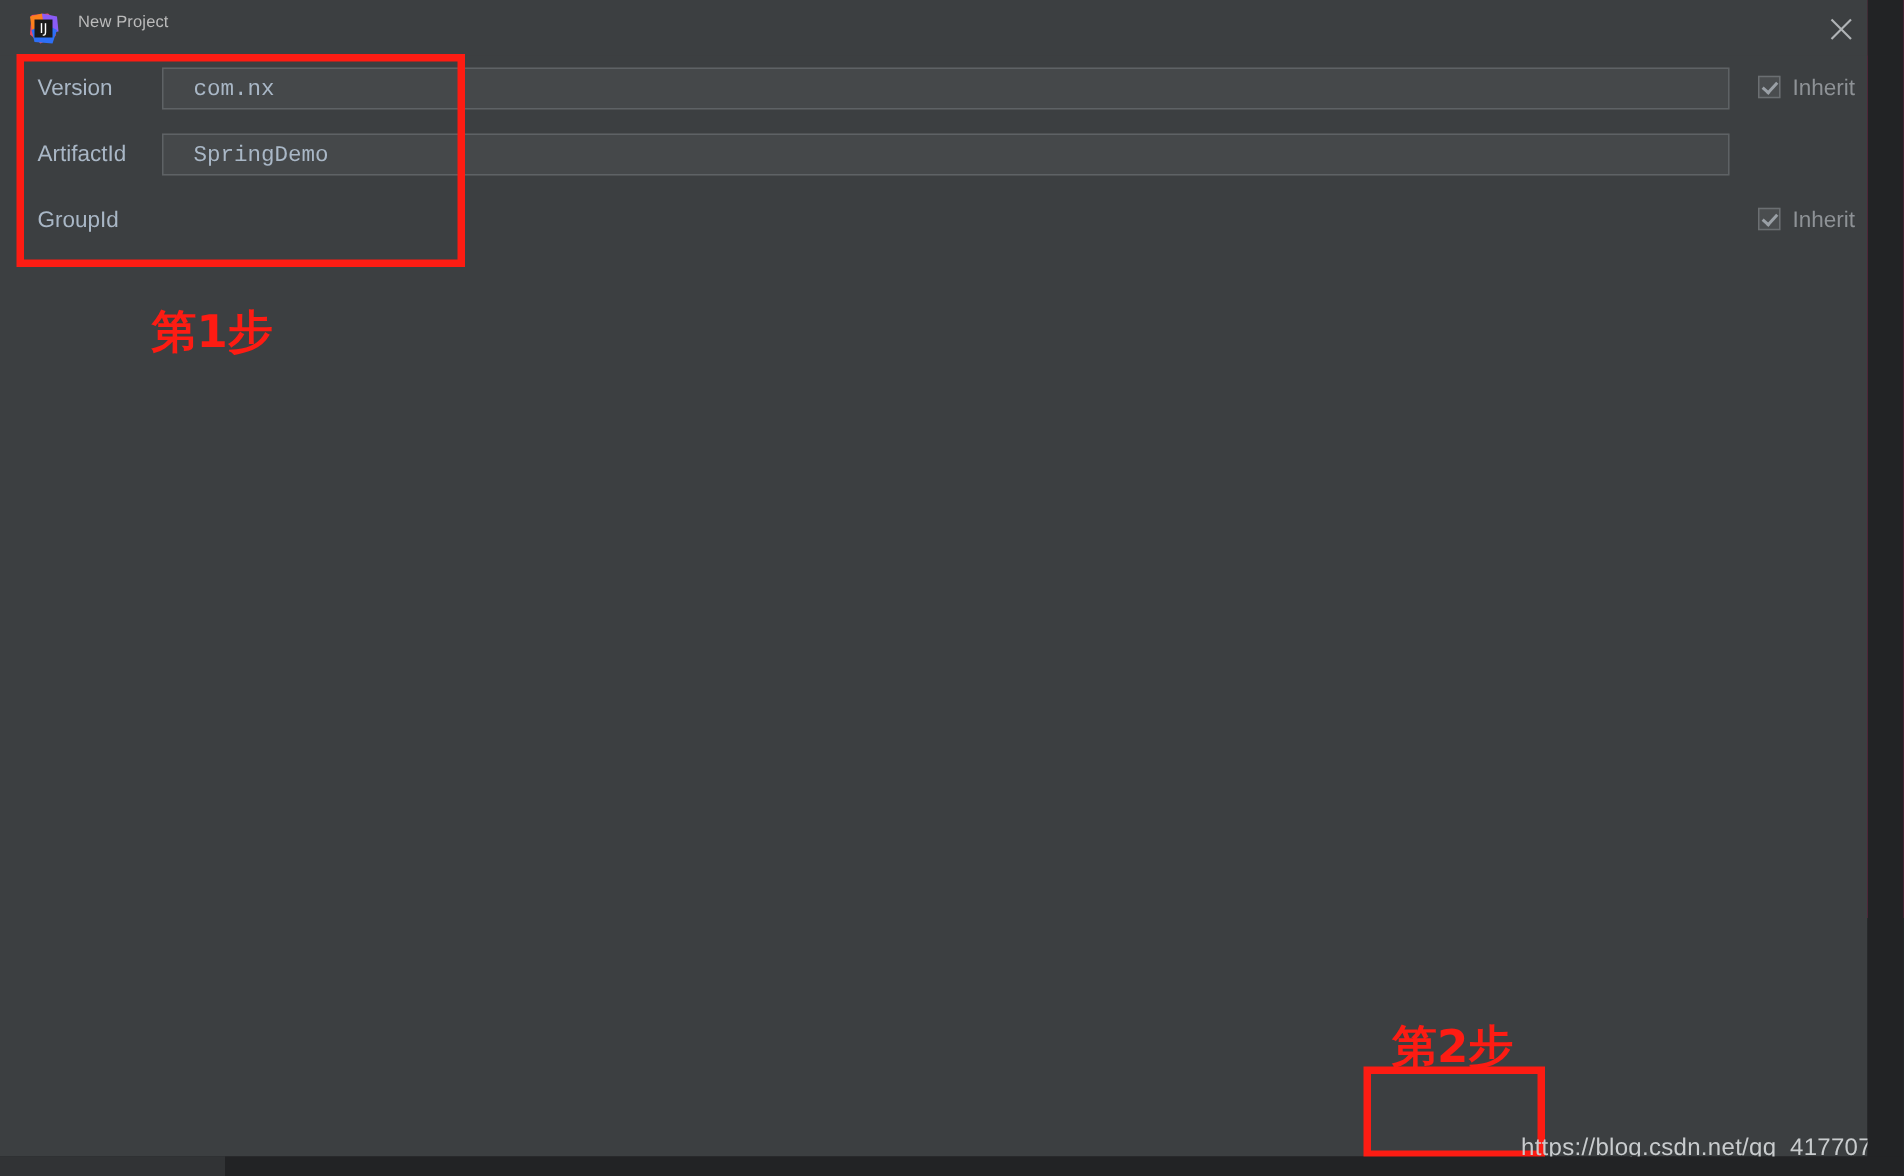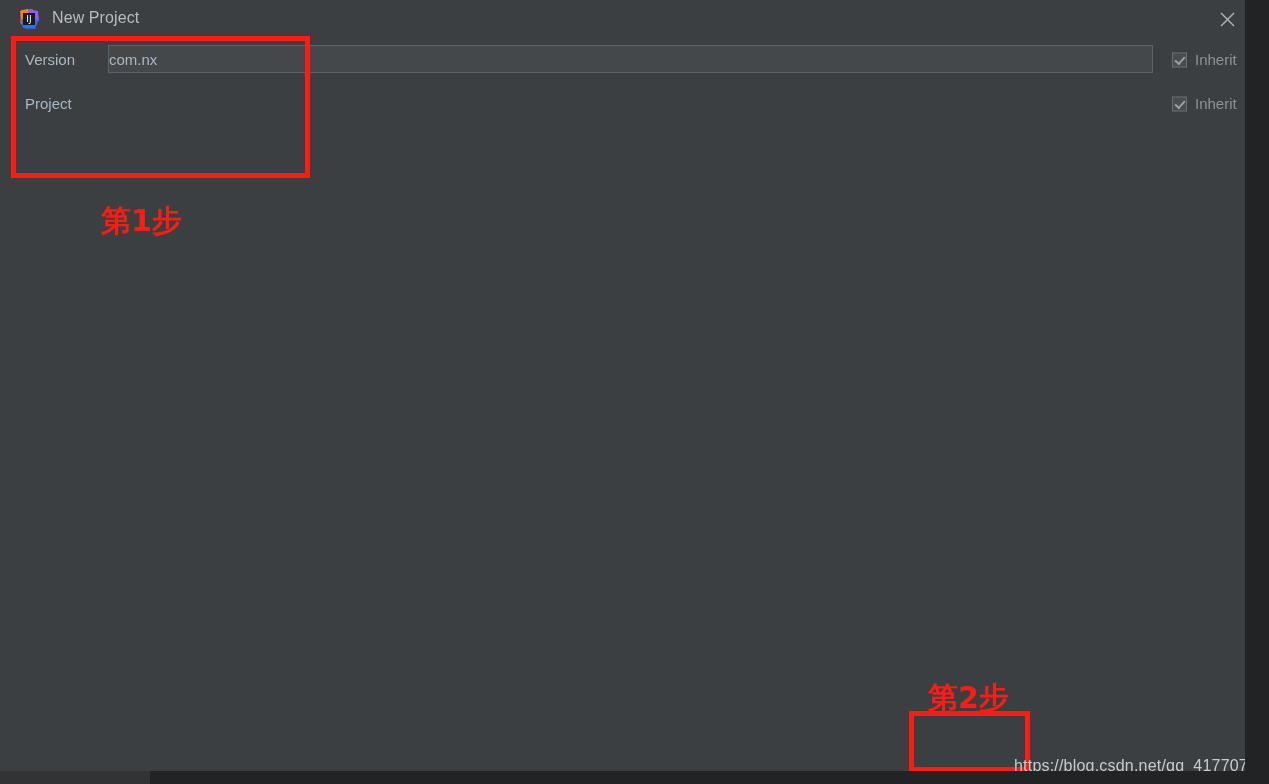--- a/index.html
+++ b/index.html
@@ -45,21 +45,21 @@
     position: absolute;
     left: 18px;
     top: 8px;
     width: 22px;
     height: 22px;
   }
   .title-text {
     position: absolute;
     left: 52px;
     top: 9px;
-    font-size: 16px;
+    font-size: 11px;
     color: #bbbbbb;
     letter-spacing: 0.1px;
     white-space: nowrap;
     text-align: center;
   }
   .close-btn {
     position: absolute;
     left: 1205px;
     top: 4px;
     width: 44px;
@@ -95,31 +95,31 @@
     left: 108px;
     top: 50%;
     transform: translateY(-50%);
     width: 1045px;
     height: 28px;
     box-sizing: border-box;
     background: #45484a;
     border: 1px solid #5e6265;
     color: #a9b7c6;
     font-size: 15px;
-    font-family: Liberation Sans, sans-serif;
-    padding: 0 0;
+    font-family: Liberation Mono, monospace;
+    padding: 0 20px;
     outline: none;
   }
   .row-inherit {
     position: absolute;
     left: 1172px;
     top: 50%;
     transform: translateY(-50%);
     display: flex;
-    align-items: flex-end;
+    align-items: flex-start;
     gap: 8px;
     white-space: nowrap;
   }
   .checkbox {
     width: 15px;
     height: 15px;
     box-sizing: border-box;
     border: 1px solid #6b6f72;
     background: #4a4d4f;
     position: relative;
@@ -248,23 +248,27 @@
 
       <div class="row">
         <span class="row-label">Version</span>
         <input class="row-input" type="text" value="com.nx" style="">
         <span class="row-inherit">
           <span class="checkbox"></span>
           <span class="inherit-label">Inherit</span>
         </span>
       </div>
 
-
       <div class="row">
-        <span class="row-label">Project</span>
+        <span class="row-label">ArtifactId</span>
+        <input class="row-input" type="text" value="SpringDemo" style="">
+      </div>
+
+      <div class="row">
+        <span class="row-label">GroupId</span>
         <span class="row-inherit">
           <span class="checkbox"></span>
           <span class="inherit-label">Inherit</span>
         </span>
       </div>
 
     </div>
 
     <div class="buttonbar">
       

